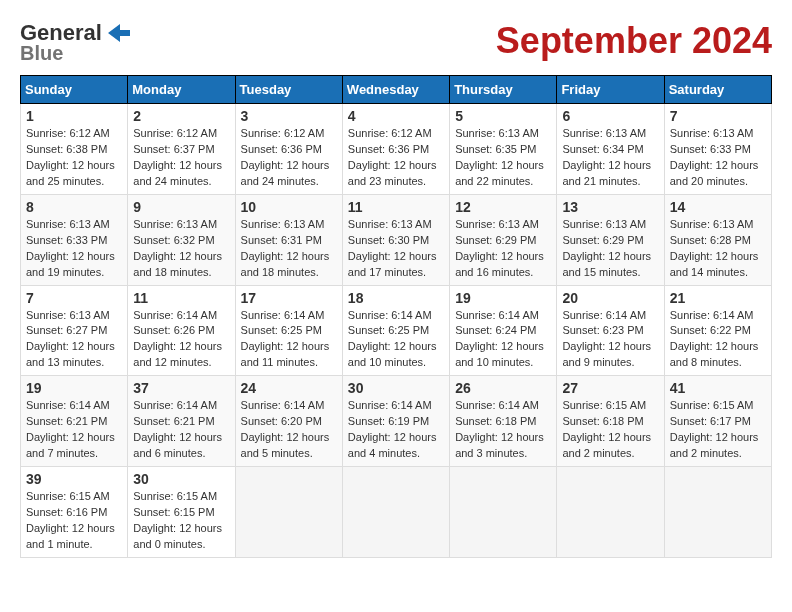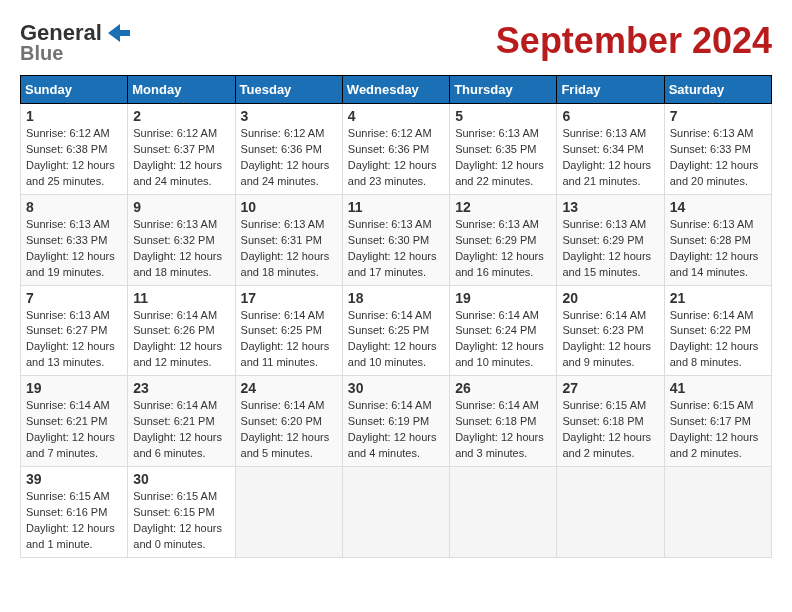--- a/index.html
+++ b/index.html
@@ -258,21 +258,21 @@
       </tr>
       <tr>
         <td>
           <span class="day-num">19</span>
           <div class="day-detail" style="white-space: pre-line;">Sunrise: 6:14 AM
 Sunset: 6:21 PM
 Daylight: 12 hours
 and 7 minutes.</div>
         </td>
         <td>
-          <span class="day-num">23</span>
+          <span class="day-num">37</span>
           <div class="day-detail" style="white-space: pre-line;">Sunrise: 6:14 AM
 Sunset: 6:21 PM
 Daylight: 12 hours
 and 6 minutes.</div>
         </td>
         <td>
           <span class="day-num">24</span>
           <div class="day-detail" style="white-space: pre-line;">Sunrise: 6:14 AM
 Sunset: 6:20 PM
 Daylight: 12 hours

